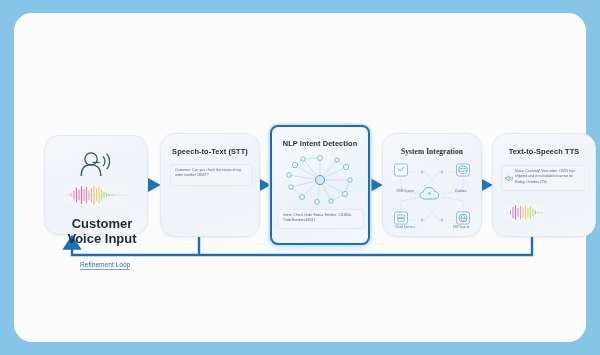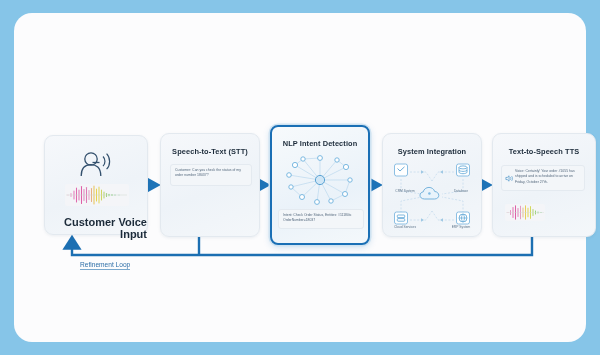--- a/index.html
+++ b/index.html
@@ -33,21 +33,21 @@
     top: 0;
     width: 572px;
     height: 329px;
   }
 
   
   .card {
     position: absolute;
     background: linear-gradient(160deg, #f6f8fb 0%, #eef3f8 55%, #f4f7fa 100%);
     border: 1px solid #e3e9ef;
-    border-radius: 9px;
+    border-radius: 15px;
     box-shadow: 0 1px 3px rgba(80, 110, 140, 0.10);
     box-sizing: border-box;
   }
   .card.highlight {
     background: linear-gradient(160deg, #f7fafc 0%, #eaf2f9 60%, #f4f8fb 100%);
     border: 2.5px solid #1a6fb5;
     border-radius: 8px;
     box-shadow: 0 0 0 1.5px #cfe3f2, 0 2px 7px rgba(26, 111, 181, 0.22);
   }
 
@@ -58,22 +58,22 @@
     text-align: center;
     font-size: 7.4px;
     font-weight: bold;
     color: #1c2b3a;
     letter-spacing: 0.1px;
   }
   .card-label {
     position: absolute;
     left: 12px;
     right: 0;
-    text-align: right;
-    font-size: 11px;
+    text-align: center;
+    font-size: 13px;
     font-weight: bold;
     color: #1c2b3a;
   }
 
   
   .quote {
     position: absolute;
     background: #f3f6f9;
     border: 1px solid #e4eaf0;
     border-radius: 3px;
@@ -109,21 +109,21 @@
   #title-stt { top: 13px; }
   #quote-stt { left: 9px; top: 30px; width: 82px; height: 22px; }
 
   
   #card-nlp { left: 256px; top: 112px; width: 100px; height: 120px; }
   #title-nlp { top: 12px; }
   #nlp-graphic { position: absolute; left: 50%; top: 26px; transform: translateX(-50%); }
   #quote-nlp { left: 6px; top: 82px; width: 86px; height: 20px; font-size: 3.4px; }
 
   
-  #card-sys { left: 368px; top: 120px; width: 100px; height: 104px; }
+  #card-sys { left: 368px; top: 120px; width: 100px; height: 104px; font-family: Liberation Serif, serif; }
   #title-sys { top: 13px; }
   #sys-graphic { position: absolute; left: 50%; top: 27px; transform: translateX(-50%); }
 
   
   #card-tts { left: 478px; top: 120px; width: 104px; height: 104px; }
   #title-tts { top: 13px; }
   #quote-tts { left: 8px; top: 31px; width: 84px; height: 26px; }
   .speaker-icon { position: absolute; left: 3px; top: 8px; }
   #wave-tts { left: 12px; top: 70px; width: 40px; height: 17px; }
 

